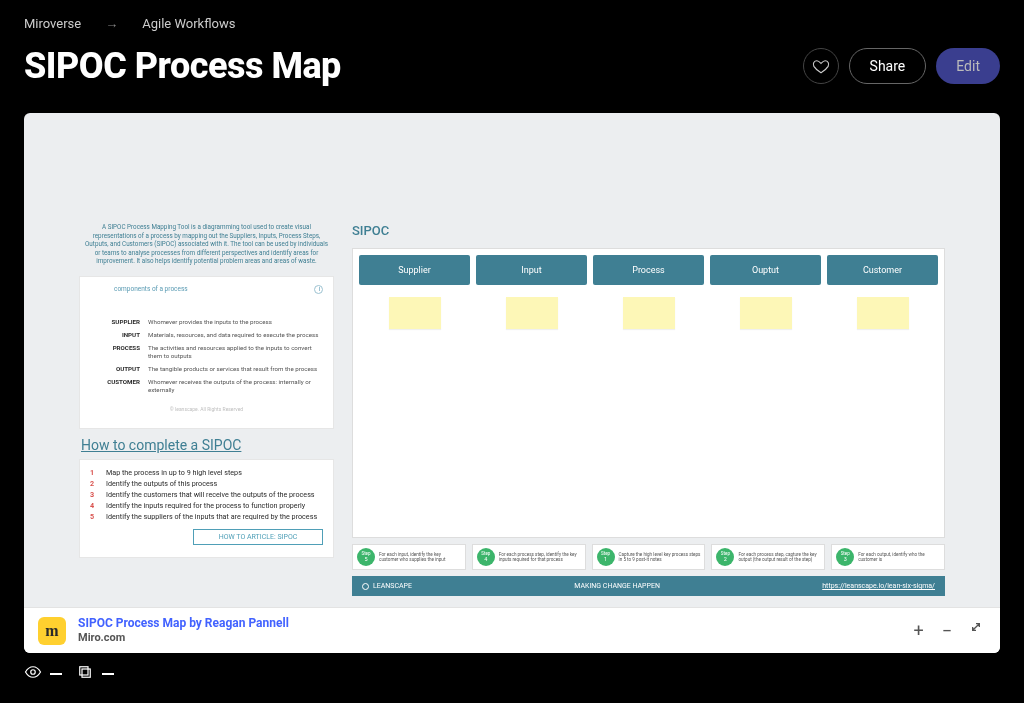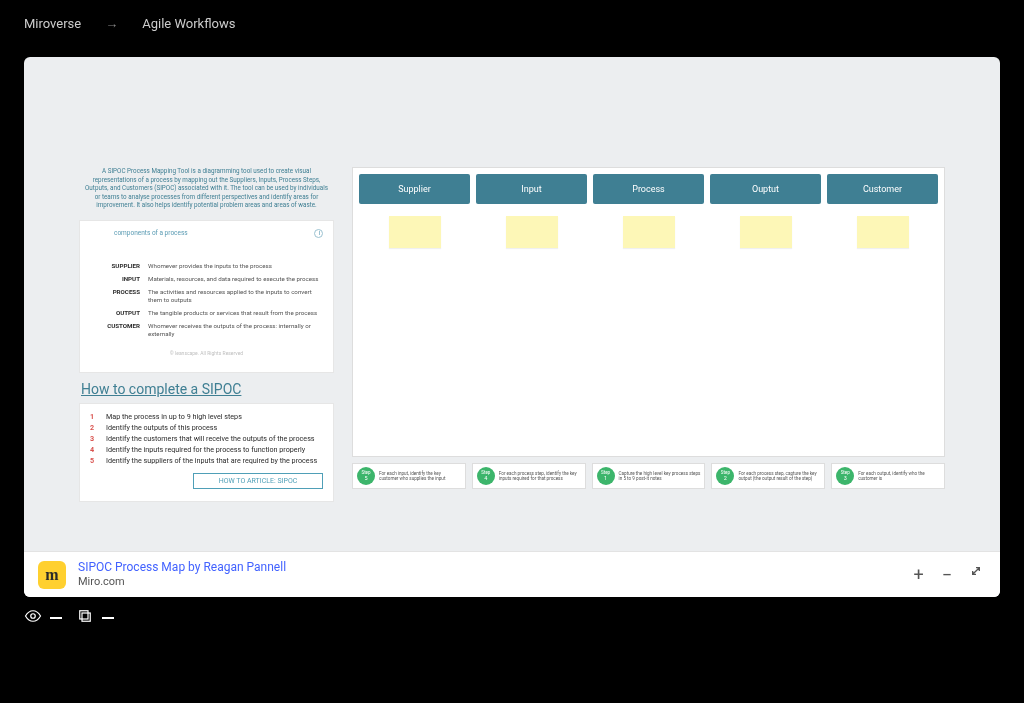--- a/index.html
+++ b/index.html
@@ -124,21 +124,21 @@
     height: 46px; background: #fff; border-top: 1px solid #e3e3e3;
     display: flex; align-items: center; padding: 0 14px; gap: 12px;
   }
   .miro-logo {
     width: 28px; height: 28px; border-radius: 6px;
     background: #ffd02f;
     display:flex;align-items:center;justify-content:center;
     font-weight:900;font-size:16px;color:#2a2a2a;
     font-family: Georgia, serif;
   }
-  .attr-text { font-size: 12px; line-height: 1.25; }
+  .attr-text { font-size: 12px; line-height: 1.25; font-weight: bold; }
   .attr-text .a { color: #4262ff; }
   .attr-text .b { color: #555; font-size: 11px; }
   .zoom-ctrl {
     margin-left: auto; display: flex; gap: 18px; align-items: center;
     color: #555;
   }
   .zoom-ctrl .zi { cursor: pointer; font-size: 18px; line-height: 1; }
   .zoom-ctrl .exp svg{ width:16px;height:16px;stroke:#555;fill:none;}
   
   .status-row {
@@ -152,20 +152,32 @@
 </head>
 <body>
 
 <div class="page">
   <div class="breadcrumb">
     <span>Miroverse</span>
     <span class="arrow">→</span>
     <span>Agile Workflows</span>
   </div>
 
+  <div class="hdr">
+    <div class="title">SIPOC Process Map</div>
+    <div class="hdr-actions">
+      <div class="icon-circle">
+        <svg viewBox="0 0 24 24">
+          <path d="M12 21s-7-4.35-9.5-8.5C.5 8.5 3 5 6.5 5c2 0 3.5 1.5 5.5 3.5C14 6.5 15.5 5 17.5 5 21 5 23.5 8.5 21.5 12.5 19 16.65 12 21 12 21z" stroke-width="1.5"></path>
+        </svg>
+      </div>
+      <div class="btn btn-share">Share</div>
+      <div class="btn btn-edit">Edit</div>
+    </div>
+  </div>
 </div>
 
 <div class="canvas-wrap">
   <div class="board">
 
     <div class="left-panel">
       <div class="intro">A SIPOC Process Mapping Tool is a diagramming tool used to create visual representations of a process by mapping out the Suppliers, Inputs, Process Steps, Outputs, and Customers (SIPOC) associated with it. The tool can be used by individuals or teams to analyse processes from different perspectives and identify areas for improvement. It also helps identify potential problem areas and areas of waste.</div>
 
       <div class="defs-card">
         <div class="defs-header">
@@ -219,20 +231,21 @@
             <li>
               <span class="n">5</span>
               <span>Identify the suppliers of the inputs that are required by the process</span>
             </li>
           </ol>
         <div class="how-btn">HOW TO ARTICLE: SIPOC</div>
       </div>
     </div>
 
     <div class="sipoc-panel">
+      <div class="sipoc-title">SIPOC</div>
       <div class="cols-wrap" id="cols-wrap">
           <div class="col">
             <div class="col-hdr">Supplier</div>
             <div class="note"></div>
           </div>
           <div class="col">
             <div class="col-hdr">Input</div>
             <div class="note"></div>
           </div>
           <div class="col">
@@ -278,20 +291,28 @@
             <div class="t">For each process step, capture the key output (the output result of the step)</div>
           </div>
           <div class="step">
             <div class="badge">
               <span class="s">Step</span>
               <span>3</span>
             </div>
             <div class="t">For each output, identify who the customer is</div>
           </div>
         </div>
+      <div class="footerbar">
+        <div class="l">
+          <span class="ring"></span>
+          <span>LEANSCAPE</span>
+        </div>
+        <span>MAKING CHANGE HAPPEN</span>
+        <span class="r">https://leanscape.io/lean-six-sigma/</span>
+      </div>
     </div>
   </div>
 
   <div class="attr-bar">
     <div class="miro-logo">m</div>
     <div class="attr-text">
       <div class="a">SIPOC Process Map by Reagan Pannell</div>
       <div class="b">Miro.com</div>
     </div>
     <div class="zoom-ctrl">

